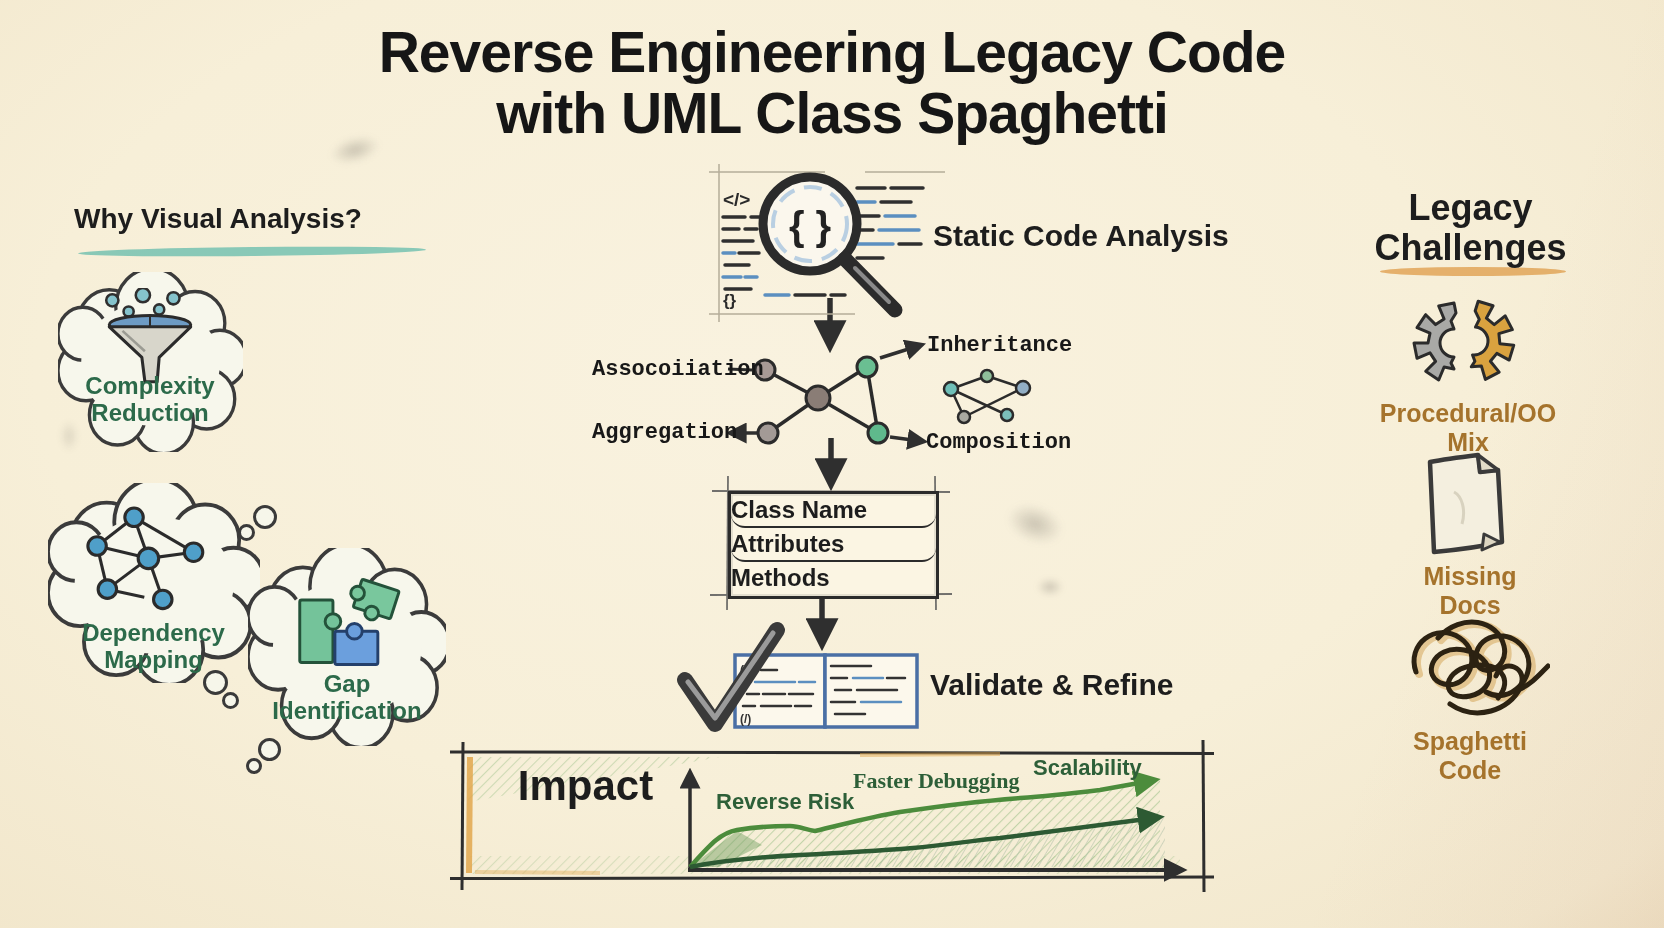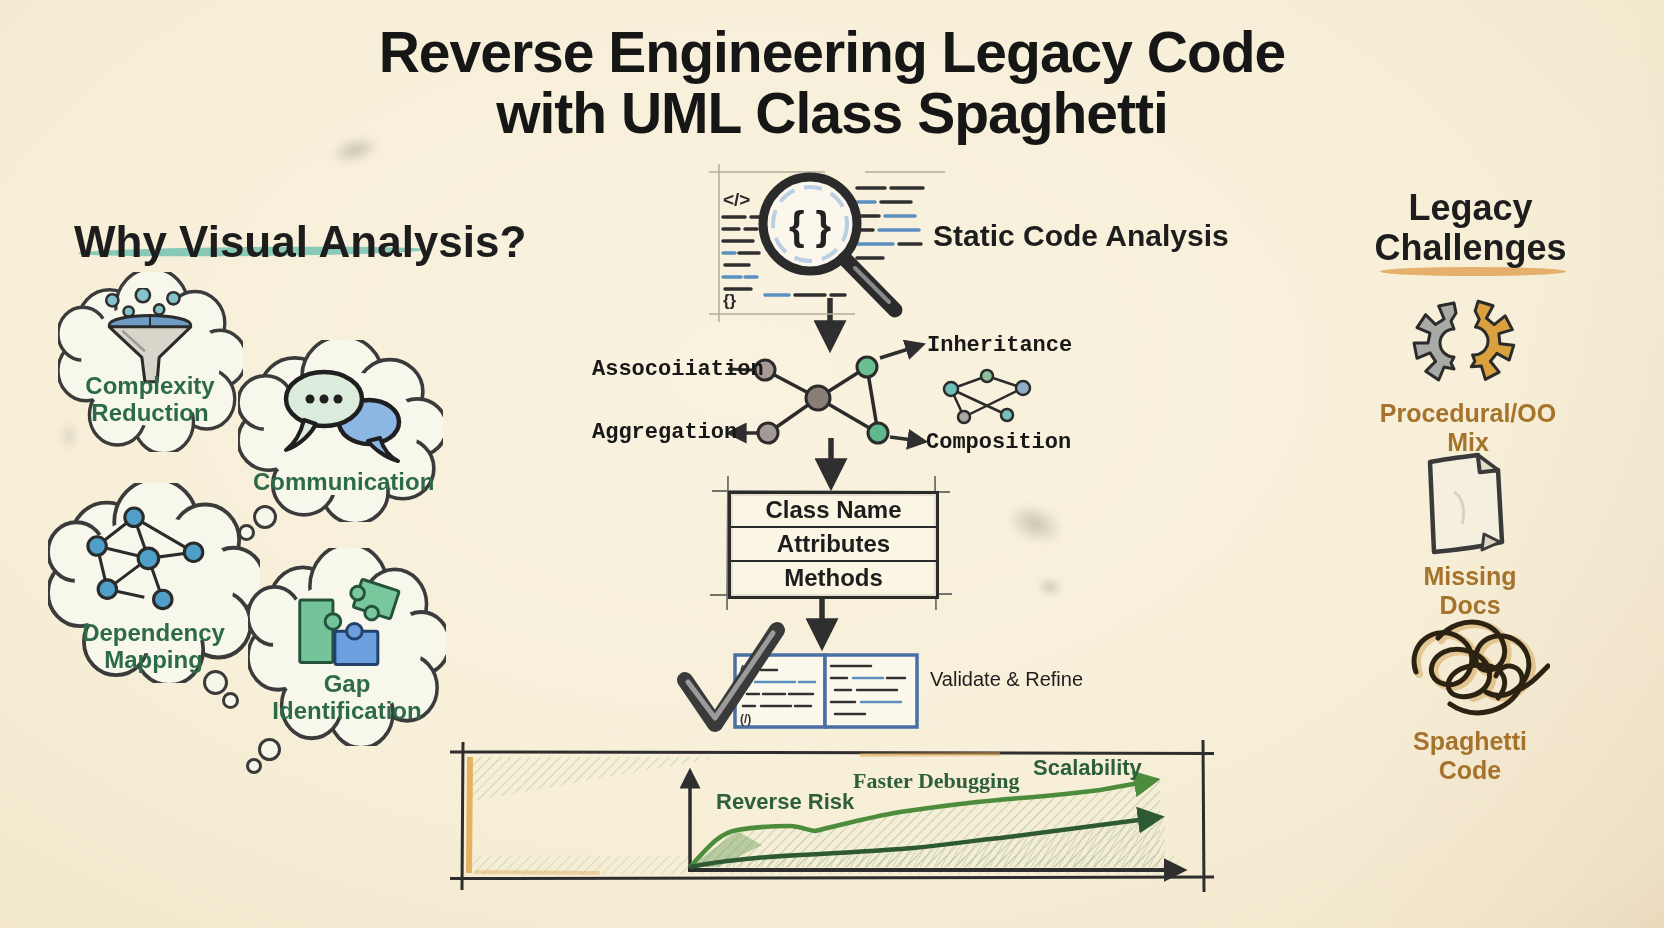--- a/index.html
+++ b/index.html
@@ -10,37 +10,37 @@
       radial-gradient(ellipse at 45% 40%, #f9f2df 0%, #f7efd8 55%, #f2e7cc 92%, #eee0c2 100%);
     font-family:"Liberation Sans", sans-serif;color:#1d1d1d;
   }
   .abs{position:absolute;}
   .z2{z-index:2;}
   svg{display:block;}
   
   .title-wrap{left:0;right:0;top:22px;text-align:center;z-index:2;}
   .title-line{font-size:57px;font-weight:bold;letter-spacing:-1px;line-height:61px;color:#161616;}
   
-  .wva-heading{left:74px;top:217px;font-size:44px;font-weight:bold;z-index:2;}
+  .wva-heading{left:74px;top:203px;font-size:28px;font-weight:bold;z-index:2;}
   .wva-underline{left:78px;top:247px;width:348px;height:9px;background:#5ab8a8;border-radius:50%;opacity:.7;transform:rotate(-.6deg);z-index:1;}
   .bubble{z-index:2;}
   .cloud{position:absolute;inset:0;width:100%;height:100%;}
   .bubble-label{position:absolute;text-align:center;font-weight:bold;color:#2c6a4a;font-size:24px;line-height:27px;}
   .b1{left:58px;top:272px;width:185px;height:180px;}
   .b2{left:238px;top:340px;width:205px;height:182px;}
   .b3{left:48px;top:483px;width:212px;height:200px;}
   .b4{left:248px;top:548px;width:198px;height:198px;}
   .tdot{border:3px solid #3a3a3a;border-radius:50%;background:#f6f6ea;z-index:2;}
   
   .static-label{left:933px;top:219px;font-size:30px;font-weight:bold;z-index:2;}
   .rel-label{font-size:22px;font-weight:bold;color:#181818;z-index:2;font-family:Liberation Mono, monospace;}
   .class-box{left:728px;top:491px;width:205px;height:102px;border:3px solid #2b2b2b;background:#fbf5e3;z-index:2;box-shadow:inset 0 0 0 2px rgba(60,60,60,.12);}
-  .class-row{height:32px;line-height:32px;text-align:center;font-size:24px;font-weight:bold;border-bottom:2.5px solid #2b2b2b;}
+  .class-row{height:32px;line-height:32px;text-align:left;font-size:24px;font-weight:bold;border-bottom:2.5px solid #2b2b2b;border-radius:14px;}
   .class-row:last-child{border-bottom:none;}
-  .validate-label{left:930px;top:668px;font-size:20px;font-weight:normal;z-index:2;}
+  .validate-label{left:930px;top:668px;font-size:30px;font-weight:bold;z-index:2;}
   
   .impact-heading{left:468px;top:762px;width:235px;text-align:center;font-size:42px;font-weight:bold;line-height:48px;z-index:2;}
   .chart-lbl{font-size:22px;font-weight:bold;color:#2d5f38;z-index:2;}
   
   .legacy-heading{left:1368px;top:188px;width:205px;text-align:center;font-size:36px;font-weight:bold;line-height:40px;z-index:2;}
   .legacy-underline{left:1380px;top:267px;width:186px;height:9px;background:#e0a050;border-radius:50%;opacity:.8;z-index:1;}
   .challenge-label{position:absolute;text-align:center;font-weight:bold;color:#a5732c;font-size:25px;z-index:2;}
   
   .smudge{z-index:1;filter:blur(3px);background:radial-gradient(closest-side, rgba(95,90,82,.30), rgba(95,90,82,0) 72%);}
   .overlay{left:0;top:0;z-index:1;pointer-events:none;}
@@ -93,35 +93,20 @@
           <circle cx="64" cy="21" r="5"></circle>
       </g>
       <ellipse cx="55" cy="36" rx="40" ry="9" fill="#6d9bc4" stroke="#2b2b2b" stroke-width="3"></ellipse>
       <path d="M15,38 L95,38 L64,68 L62,92 L50,92 L47,68 Z" fill="#d8d6cb" stroke="#2b2b2b" stroke-width="3" stroke-linejoin="round"></path>
       <path d="M28,42 L50,62" stroke="#9b9b93" stroke-width="2.5" fill="none"></path>
       <path d="M55,28 L55,38" stroke="#2b2b2b" stroke-width="2" fill="none"></path>
     </svg>
     <div class="bubble-label" style="left:12px;top:100px;width:160px;">Complexity Reduction</div>
   </div>
 
-  <div class="abs bubble b2">
-    <svg class="cloud" viewBox="0 0 224 204" preserveAspectRatio="none">
-        <use href="#cloudShape"></use>
-      </svg>
-    <svg class="abs" style="left:38px;top:24px;" width="135" height="100" viewBox="0 0 135 100">
-      <ellipse cx="93" cy="58" rx="30" ry="22" fill="#8cb6e4" stroke="#1f1f1f" stroke-width="4.5"></ellipse>
-      <path d="M104,74 C108,87 114,93 122,97 C108,93 96,83 92,77 Z" fill="#8cb6e4" stroke="#1f1f1f" stroke-width="4" stroke-linejoin="round"></path>
-      <ellipse cx="48" cy="35" rx="38" ry="27" fill="#dcecdc" stroke="#1f1f1f" stroke-width="4.5"></ellipse>
-      <path d="M28,56 C24,72 18,80 10,86 C26,80 36,68 40,60 Z" fill="#dcecdc" stroke="#1f1f1f" stroke-width="4" stroke-linejoin="round"></path>
-      <circle cx="34" cy="35" r="4.5" fill="#1f1f1f"></circle>
-        <circle cx="48" cy="35" r="4.5" fill="#1f1f1f"></circle>
-        <circle cx="62" cy="35" r="4.5" fill="#1f1f1f"></circle>
-    </svg>
-    <div class="bubble-label" style="left:15px;top:128px;width:175px;">Communication</div>
-  </div>
 
   <div class="abs bubble b3">
     <svg class="cloud" viewBox="0 0 224 204" preserveAspectRatio="none">
         <use href="#cloudShape"></use>
       </svg>
     <svg class="abs" style="left:34px;top:22px;" width="140" height="118" viewBox="0 0 135 115">
       <g stroke="#2b2b2b" stroke-width="3" fill="none">
         <path d="M50,12 L14,40"></path>
           <path d="M50,12 L64,52"></path>
           <path d="M50,12 L108,46"></path>
@@ -243,20 +228,21 @@
       <path d="M88,72 H96 M100,72 H140 M144,72 H160"></path>
         <path d="M198,68 H228"></path>
         <path d="M206,92 H246"></path>
     </g>
     <path d="M30,70 L60,114 L122,20" fill="none" stroke="#3a3a3a" stroke-width="16" stroke-linecap="round" stroke-linejoin="round"></path>
     <path d="M33,72 L60,108 L118,23" fill="none" stroke="#9b9b9b" stroke-width="5" stroke-linecap="round" stroke-linejoin="round"></path>
   </svg>
   <div class="abs validate-label">Validate &amp; Refine</div>
 
   <div class="abs impact-heading">
+    <div>Impact</div>
   </div>
   <div class="abs chart-lbl" style="left:716px;top:789px;">Reverse Risk</div>
   <div class="abs chart-lbl" style="left:853px;top:768px;font-family:Liberation Serif, serif;">Faster Debugging</div>
   <div class="abs chart-lbl" style="left:1033px;top:755px;">Scalability</div>
 
   <div class="abs legacy-heading">
     <div>Legacy</div>
     <div>Challenges</div>
   </div>
   <div class="abs legacy-underline"></div>

